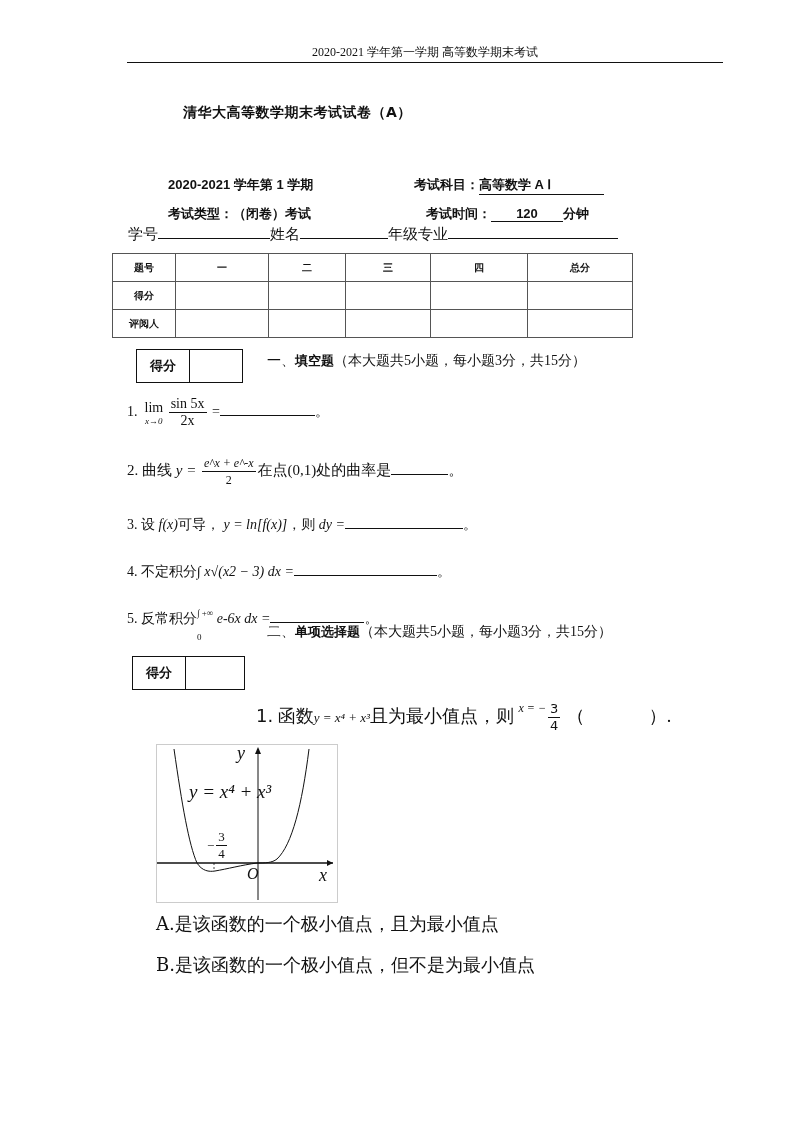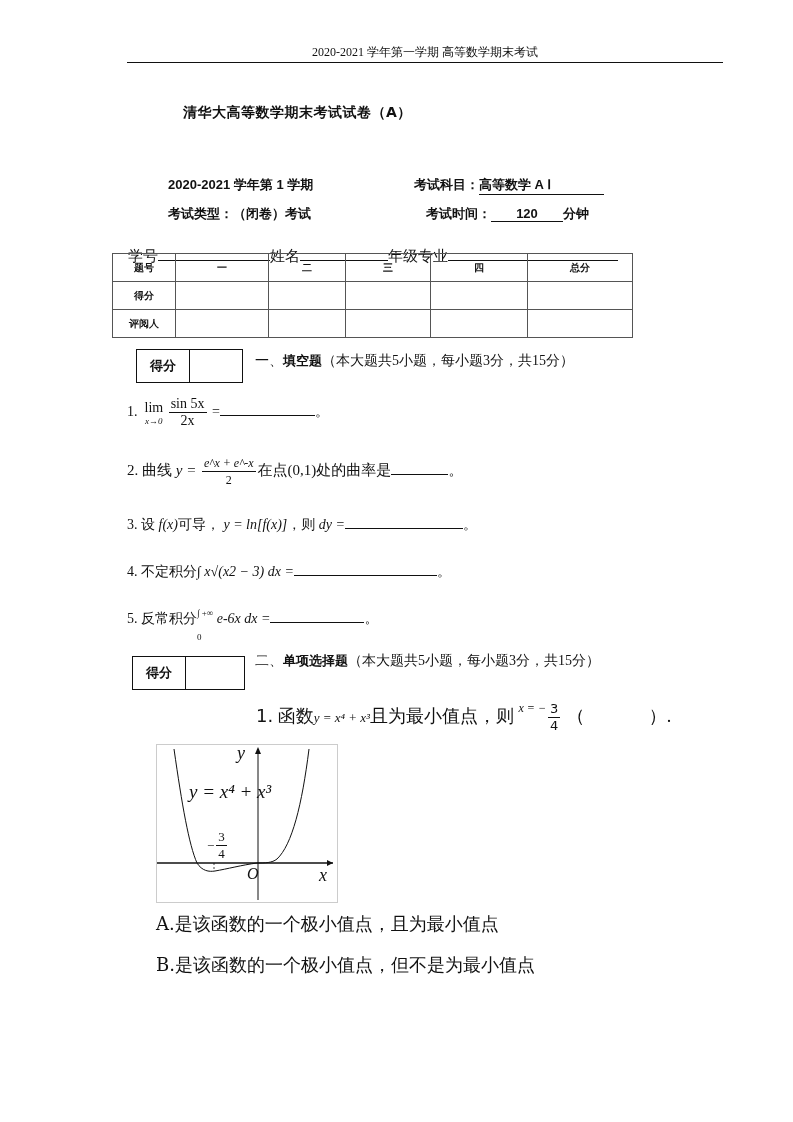--- a/index.html
+++ b/index.html
@@ -4,30 +4,30 @@
 <style>
   html, body { margin:0; padding:0; background:#fff; }
   body { width:793px; height:1122px; position:relative; overflow:hidden;
          font-family:"Liberation Serif","DejaVu Serif",serif; color:#111; }
   .abs { position:absolute; }
   .header { left:127px; top:44px; width:596px; text-align:center; font-size:12px; }
   .header-line { left:127px; top:62px; width:596px; height:0; border-top:1.3px solid #111; }
   .title { left:183px; top:104px; font-family:"DejaVu Sans",sans-serif; font-weight:bold; font-size:14px; letter-spacing:0.5px; }
   .meta { font-family:Liberation Sans, sans-serif; font-weight:bold; font-size:13px; }
   .u { border-bottom:1px solid #111; display:inline-block; }
-  .student { left:128px; top:246px; font-size:15px; font-family:Liberation Sans, sans-serif; }
+  .student { left:128px; top:224px; font-size:15px; font-family:Liberation Sans, sans-serif; }
   .blank { display:inline-block; border-bottom:1px solid #111; height:14px; vertical-align:baseline; }
   table.score { position:absolute; left:112px; top:253px; border-collapse:collapse; }
   table.score td { border:1px solid #555; height:27px; text-align:center;
                    font-family:"DejaVu Sans",sans-serif; font-weight:bold; font-size:10px; padding:0; }
   .scorebox { position:absolute; border:1.3px solid #111; display:flex; }
   .scorebox .l { width:52px; border-right:1px solid #111; display:flex; align-items:center; justify-content:center;
                  font-family:"DejaVu Sans",sans-serif; font-weight:bold; font-size:13px; }
   .scorebox .r { flex:1; }
-  .sec { font-size:14px; }
+  .sec { font-size:14px;margin-left:12px; }
   .sec b { font-family:"DejaVu Sans",sans-serif; font-weight:bold; font-size:13px; }
   .q { font-size:14px; left:127px; white-space:nowrap; }
   .frac { display:inline-flex; flex-direction:column; align-items:center; vertical-align:middle; margin:0 2px; }
   .frac .n { border-bottom:1px solid #111; padding:0 2px; line-height:16px; }
   .frac .d { line-height:16px; }
   i { font-style:italic; }
   .graph { left:156px; top:744px; width:180px; height:157px; border:1px solid #ccc; }
   .opt { left:156px; font-size:18px; font-family:"DejaVu Serif",serif; }
 </style>
 </head>
@@ -127,21 +127,21 @@
       <span>∫ <span>+∞</span></span>
       <span style="margin-top:14px;">0</span>
     </span>
   <i>e-6x dx =</i><span class="blank" style="width:94px;"></span><span>。</span>
 </div>
 
 <div class="scorebox" style="left:132px;top:656px;width:111px;height:32px;">
   <div class="l">得分</div>
   <div class="r"></div>
 </div>
-<div class="abs sec" style="left:255px;top:652px;">
+<div class="abs sec" style="left:255px;top:623px;">
   <span>二、</span><b>单项选择题</b><span>（本大题共5小题，每小题3分，共15分）</span>
 </div>
 
 <div class="abs" style="left:256px;top:701px;font-size:18px;white-space:nowrap;">
   <span style="font-family:'DejaVu Sans',sans-serif;">1.</span>
   <span>函数</span><i style="font-size:13px;">y = x⁴ + x³</i><span>且为最小值点，则</span>
   <i style="font-size:12px;vertical-align:10px;">x = −</i><span class="frac" style="font-size:13px;font-family:'DejaVu Sans',sans-serif;">
       <span class="n">3</span>
       <span class="d">4</span>
     </span>

